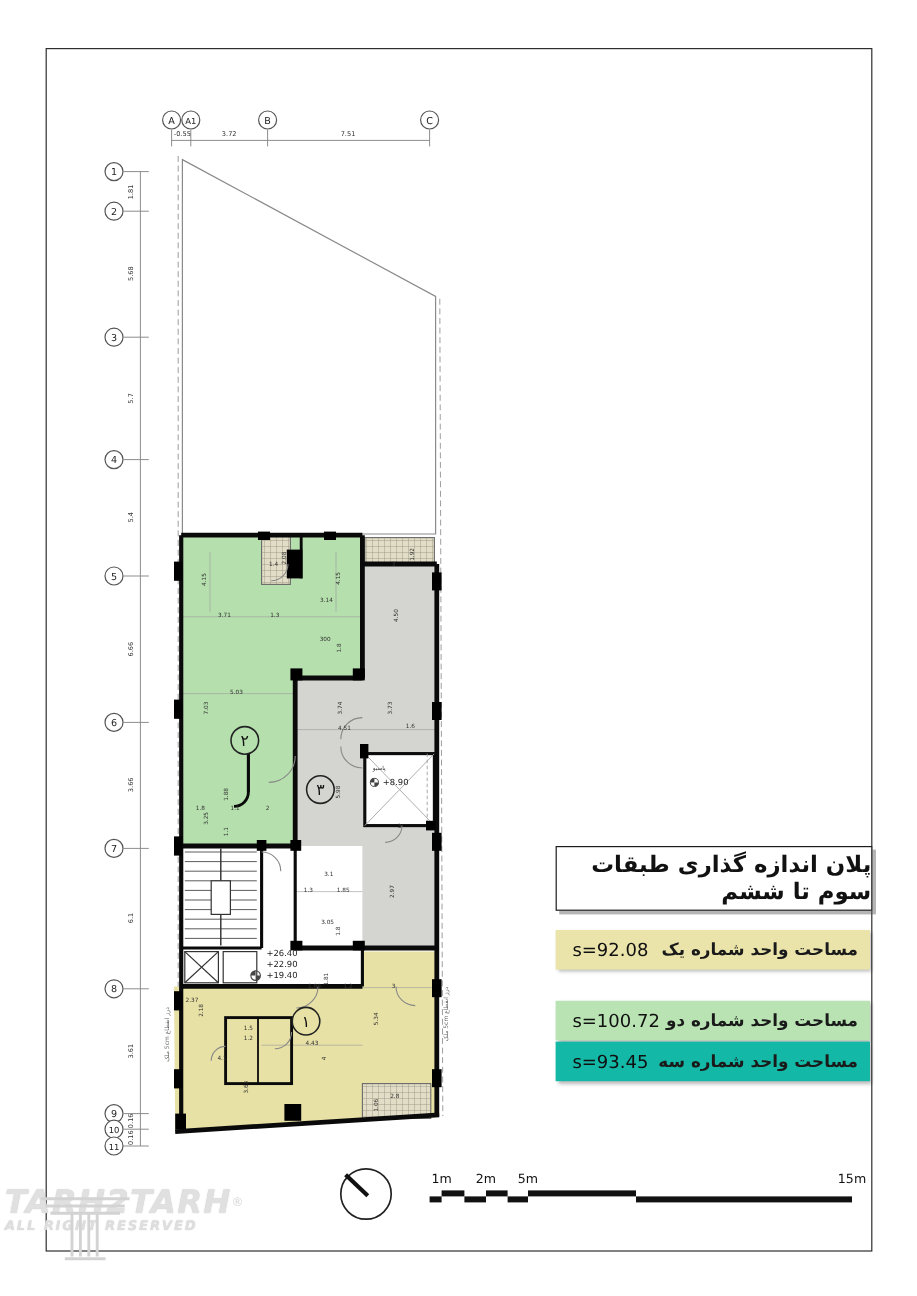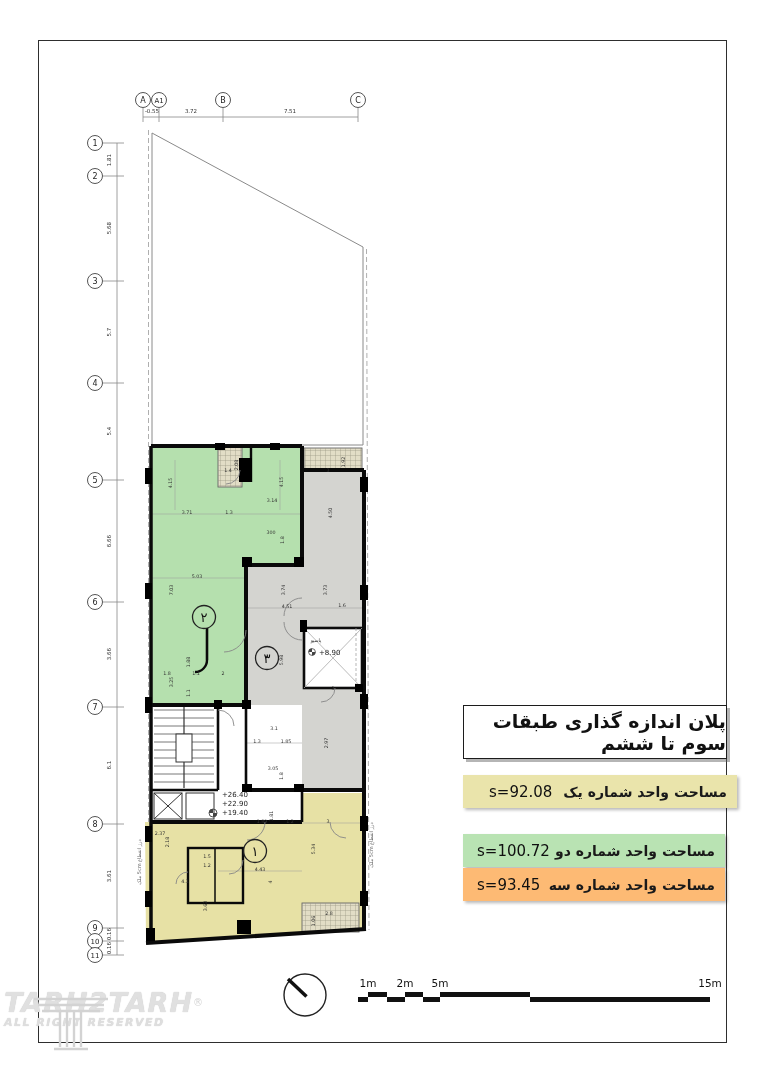--- a/index.html
+++ b/index.html
@@ -316,29 +316,29 @@
     <g>
       <circle cx="305" cy="995" r="21" fill="#fff" stroke="#222" stroke-width="1.4"></circle>
       <line x1="288" y1="979" x2="306.5" y2="996.5" stroke="#111" stroke-width="3.5"></line>
     </g>
   </svg>
 
   <div class="title-block">
     <span>پلان اندازه گذاری طبقات سوم تا ششم</span>
   </div>
 
-  <div class="legend-row" style="top: 775px; background: rgb(234, 228, 171); padding-left: 12px;">
+  <div class="legend-row" style="top: 775px; background: rgb(234, 228, 171);">
     <span class="val">s=92.08</span>
     <span class="lab">مساحت واحد شماره یک</span>
   </div>
   <div class="legend-row" style="top: 823px; background: rgb(185, 227, 179); margin-top: 11px;">
     <span class="val">s=100.72</span>
     <span class="lab">مساحت واحد شماره دو</span>
   </div>
-  <div class="legend-row" style="top: 868px; background: #fdba74;">
+  <div class="legend-row" style="top: 868px; background: #14b8a6;">
     <span class="val">s=93.45</span>
     <span class="lab">مساحت واحد شماره سه</span>
   </div>
 
   <span class="scale-label" style="left:368px;top:977px">1m</span>
   <span class="scale-label" style="left:405px;top:977px">2m</span>
   <span class="scale-label" style="left:440px;top:977px">5m</span>
   <span class="scale-label" style="left:710px;top:977px">15m</span>
 
   <div class="watermark">

